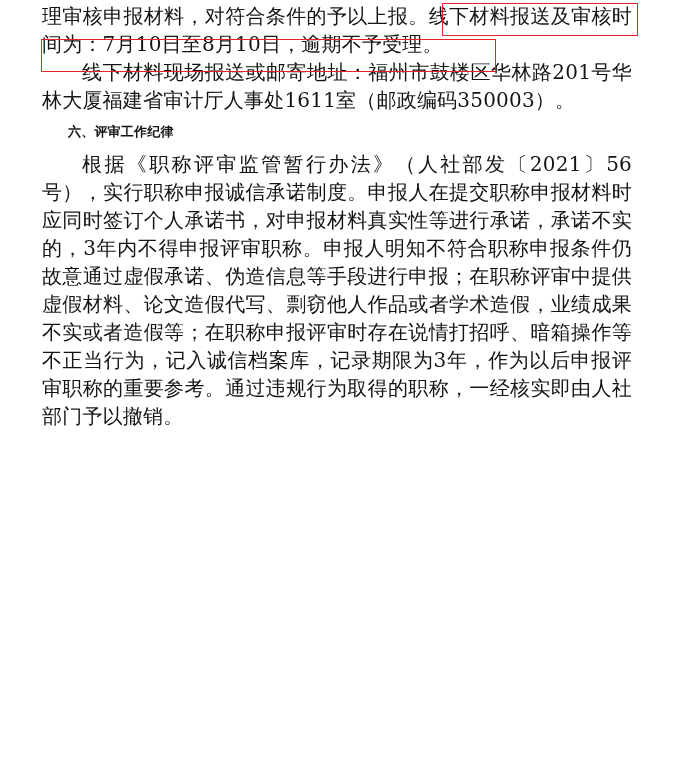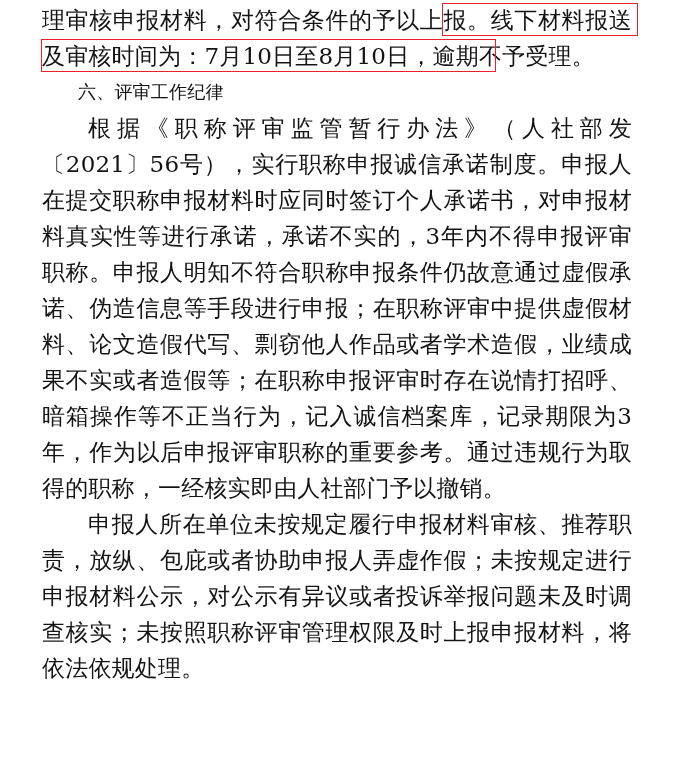--- a/index.html
+++ b/index.html
@@ -22,33 +22,33 @@
     box-sizing: border-box;
   }
   .doc-body {
     position: absolute;
     left: 42px;
     top: 2px;
     width: 590px;
   }
   p {
     margin: 0;
-    font-size: 23px;
-    line-height: 36px;
+    font-size: 20px;
+    line-height: 28px;
     text-align: justify;
     text-justify: inter-ideograph;
     letter-spacing: 0.2px;
   }
   .indent {
     text-indent: 2em;
   }
   .heading {
     text-indent: 2em;
-    font-weight: normal;
-    font-size: 18px;
+    font-weight: bold;
+    font-size: 13px;
     line-height: 36px;
   }
   
   .redbox {
     position: absolute;
     border: 1.6px solid #e8212a;
     box-sizing: border-box;
     pointer-events: none;
   }
   #redbox-1 {
@@ -64,21 +64,21 @@
     height: 33px;
   }
 </style>
 </head>
 <body>
 
 <div class="page">
 
   <div class="doc-body">
     <p class="plain">理审核申报材料，对符合条件的予以上报。线下材料报送及审核时间为：7月10日至8月10日，逾期不予受理。</p>
+    <p class="indent">线下材料现场报送或邮寄地址：福州市鼓楼区华林路201号华林大厦福建省审计厅人事处1611室（邮政编码350003）。</p>
     <p class="heading">六、评审工作纪律</p>
     <p class="indent">根据《职称评审监管暂行办法》（人社部发〔2021〕56号），实行职称申报诚信承诺制度。申报人在提交职称申报材料时应同时签订个人承诺书，对申报材料真实性等进行承诺，承诺不实的，3年内不得申报评审职称。申报人明知不符合职称申报条件仍故意通过虚假承诺、伪造信息等手段进行申报；在职称评审中提供虚假材料、论文造假代写、剽窃他人作品或者学术造假，业绩成果不实或者造假等；在职称申报评审时存在说情打招呼、暗箱操作等不正当行为，记入诚信档案库，记录期限为3年，作为以后申报评审职称的重要参考。通过违规行为取得的职称，一经核实即由人社部门予以撤销。</p>
-    <p class="indent">申报人所在单位未按规定履行申报材料审核、推荐职责，放纵、包庇或者协助申报人弄虚作假；未按规定进行申报材料公示，对公示有异议或者投诉举报问题未及时调查核实；未按照职称评审管理权限及时上报申报材料，将依法依规处理。</p>
   </div>
 
   <div class="redbox" id="redbox-1"></div>
   <div class="redbox" id="redbox-2"></div>
 
 </div>
 
 </body></html>

